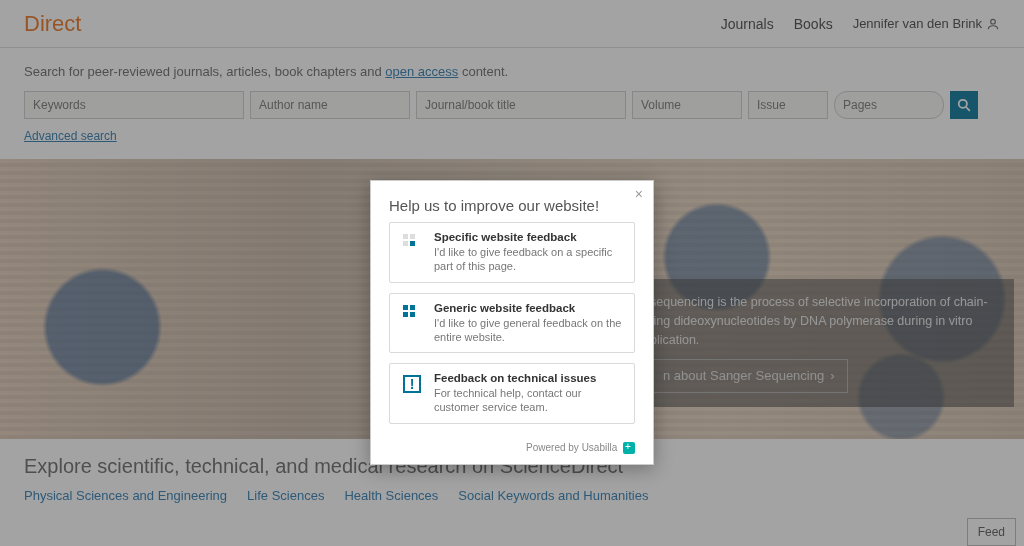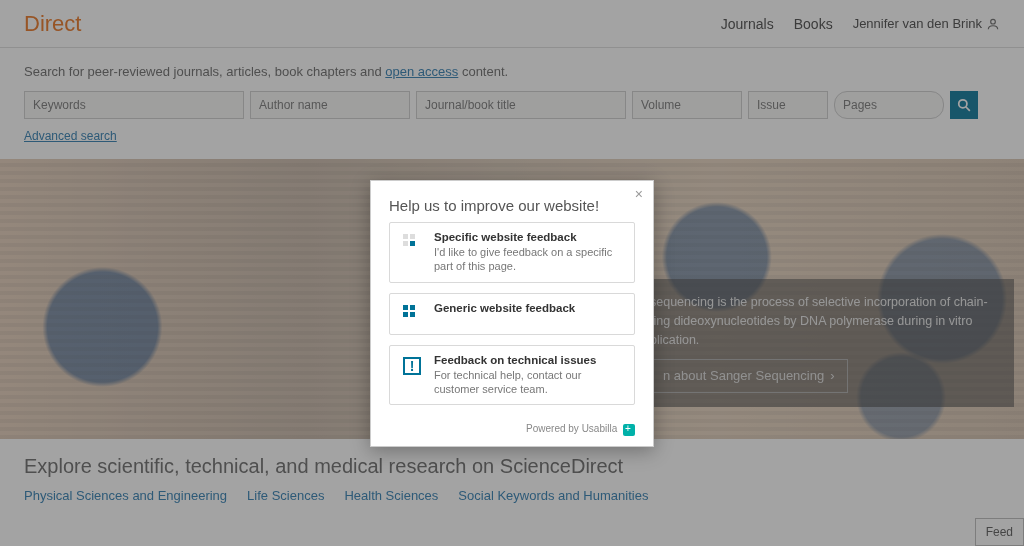--- a/index.html
+++ b/index.html
@@ -28,21 +28,21 @@
   }
   .hero-spots { position:absolute; inset:0; background-image:
      linear-gradient(transparent 50%, rgba(50,50,50,0.25) 50%);
      background-size: 8px 8px; opacity:0.25; }
   .hero-box { position: absolute; right: 10px; top: 120px; width: 380px; background: rgba(60,60,60,0.55); color: #e8e8e8; padding: 14px 16px; font-size: 12.5px; line-height: 1.5; }
   .hero-btn { display:inline-flex; align-items:center; gap:6px; margin-top:10px; border:1px solid #aaa; padding:6px 12px; color:#ddd; font-size:13px; }
   .explore-section { padding: 16px 24px 40px; }
   .explore-title { font-size: 20px; color: #666; font-weight: 400; margin-bottom: 10px; }
   .tabs { display: flex; gap: 20px; }
   .tabs a { color: #2a7ab0; font-size: 13px; text-decoration: none; }
-  .feed-btn { position: absolute; right: 0; bottom: 0; background: #fff; border: 1px solid #bbb; padding: 6px 10px; color:#555; font-size:12px; }
+  .feed-btn { position: absolute; right: 8px; bottom: 0; background: #fff; border: 1px solid #bbb; padding: 6px 10px; color:#555; font-size:12px; }
   
   .modal { position: absolute; z-index: 20; left: 50%; top: 180px; transform: translateX(-50%); width: 284px; background: #fff; border: 1px solid #ccc; box-shadow: 0 4px 18px rgba(0,0,0,0.3); padding: 16px 18px 10px; }
   .modal-close { position: absolute; top: 6px; right: 10px; color: #999; font-size: 14px; cursor: pointer; background:none; border:none; line-height:1; }
   .modal-title { font-size: 15px; color: #555; font-weight: 400; margin-bottom: 8px; }
   .fb-option { border: 1px solid #d9d9d9; border-radius: 2px; padding: 8px 10px; display: flex; gap: 10px; margin-bottom: 10px; cursor: pointer; }
   .fb-icon { width: 24px; height: 24px; flex-shrink: 0; display:flex; align-items:center; justify-content:center; }
   .fb-text strong { font-size: 11.5px; color: #333; display: block; margin-bottom: 2px; }
   .fb-text span { font-size: 11px; color: #777; line-height: 1.3; display: block; }
   .powered { text-align: right; font-size: 10px; color: #888; margin-top: 18px; }
   .powered .badge { display:inline-block; width:12px; height:12px; background:#00b1a9; border-radius:2px; vertical-align:middle; margin-left:3px; position:relative; }
@@ -137,20 +137,21 @@
     <div class="fb-icon">
       <svg width="20" height="20" viewBox="0 0 20 20">
           <rect x="1" y="1" width="5" height="5" fill="#007398"></rect>
           <rect x="8" y="1" width="5" height="5" fill="#007398"></rect>
           <rect x="1" y="8" width="5" height="5" fill="#007398"></rect>
           <rect x="8" y="8" width="5" height="5" fill="#007398"></rect>
         </svg>
     </div>
     <div class="fb-text">
       <strong>Generic website feedback</strong>
+      <span>I'd like to give general feedback on the entire website.</span>
     </div>
   </div>
 
   <div class="fb-option">
     <div class="fb-icon">
       <svg width="20" height="20" viewBox="0 0 20 20">
           <rect x="2" y="2" width="16" height="16" fill="none" stroke="#007398" stroke-width="2"></rect>
           <text x="10" y="15" text-anchor="middle" font-size="14" font-weight="bold" fill="#007398">!</text>
         </svg>
     </div>

